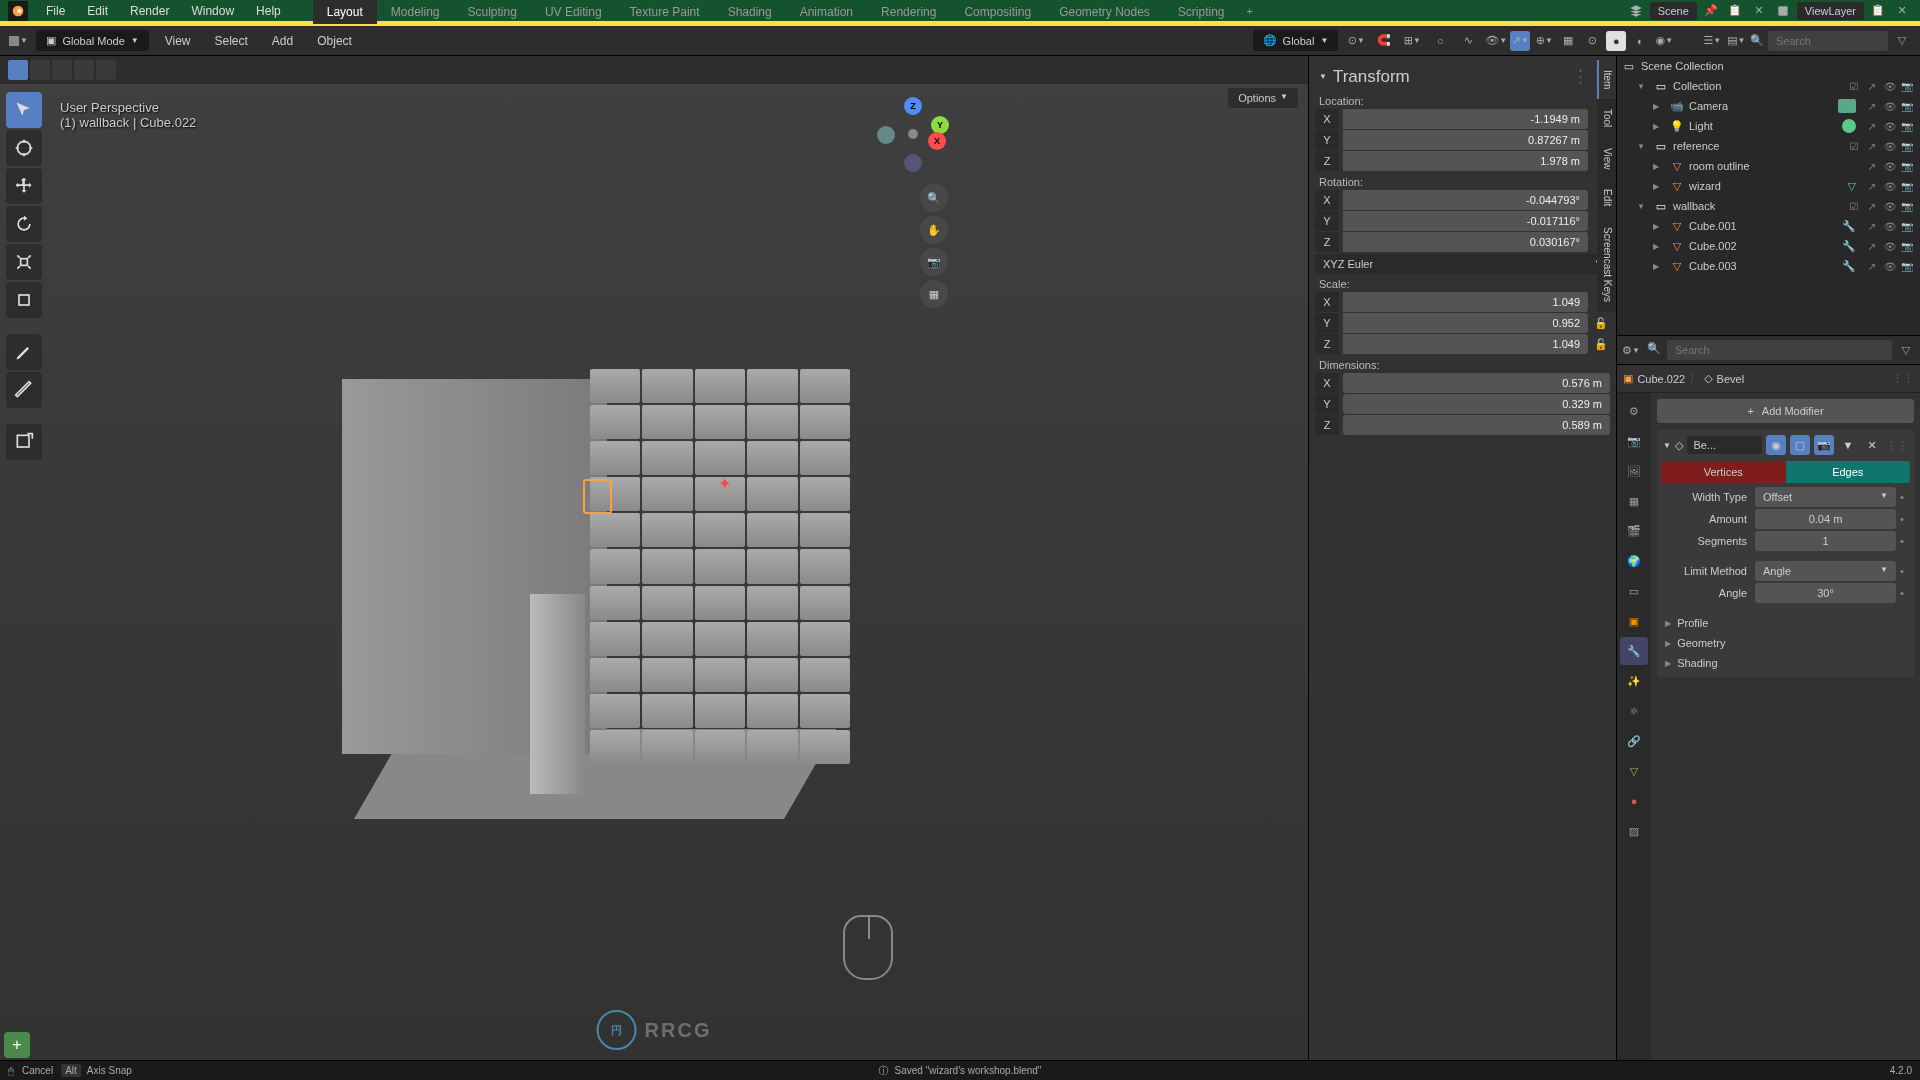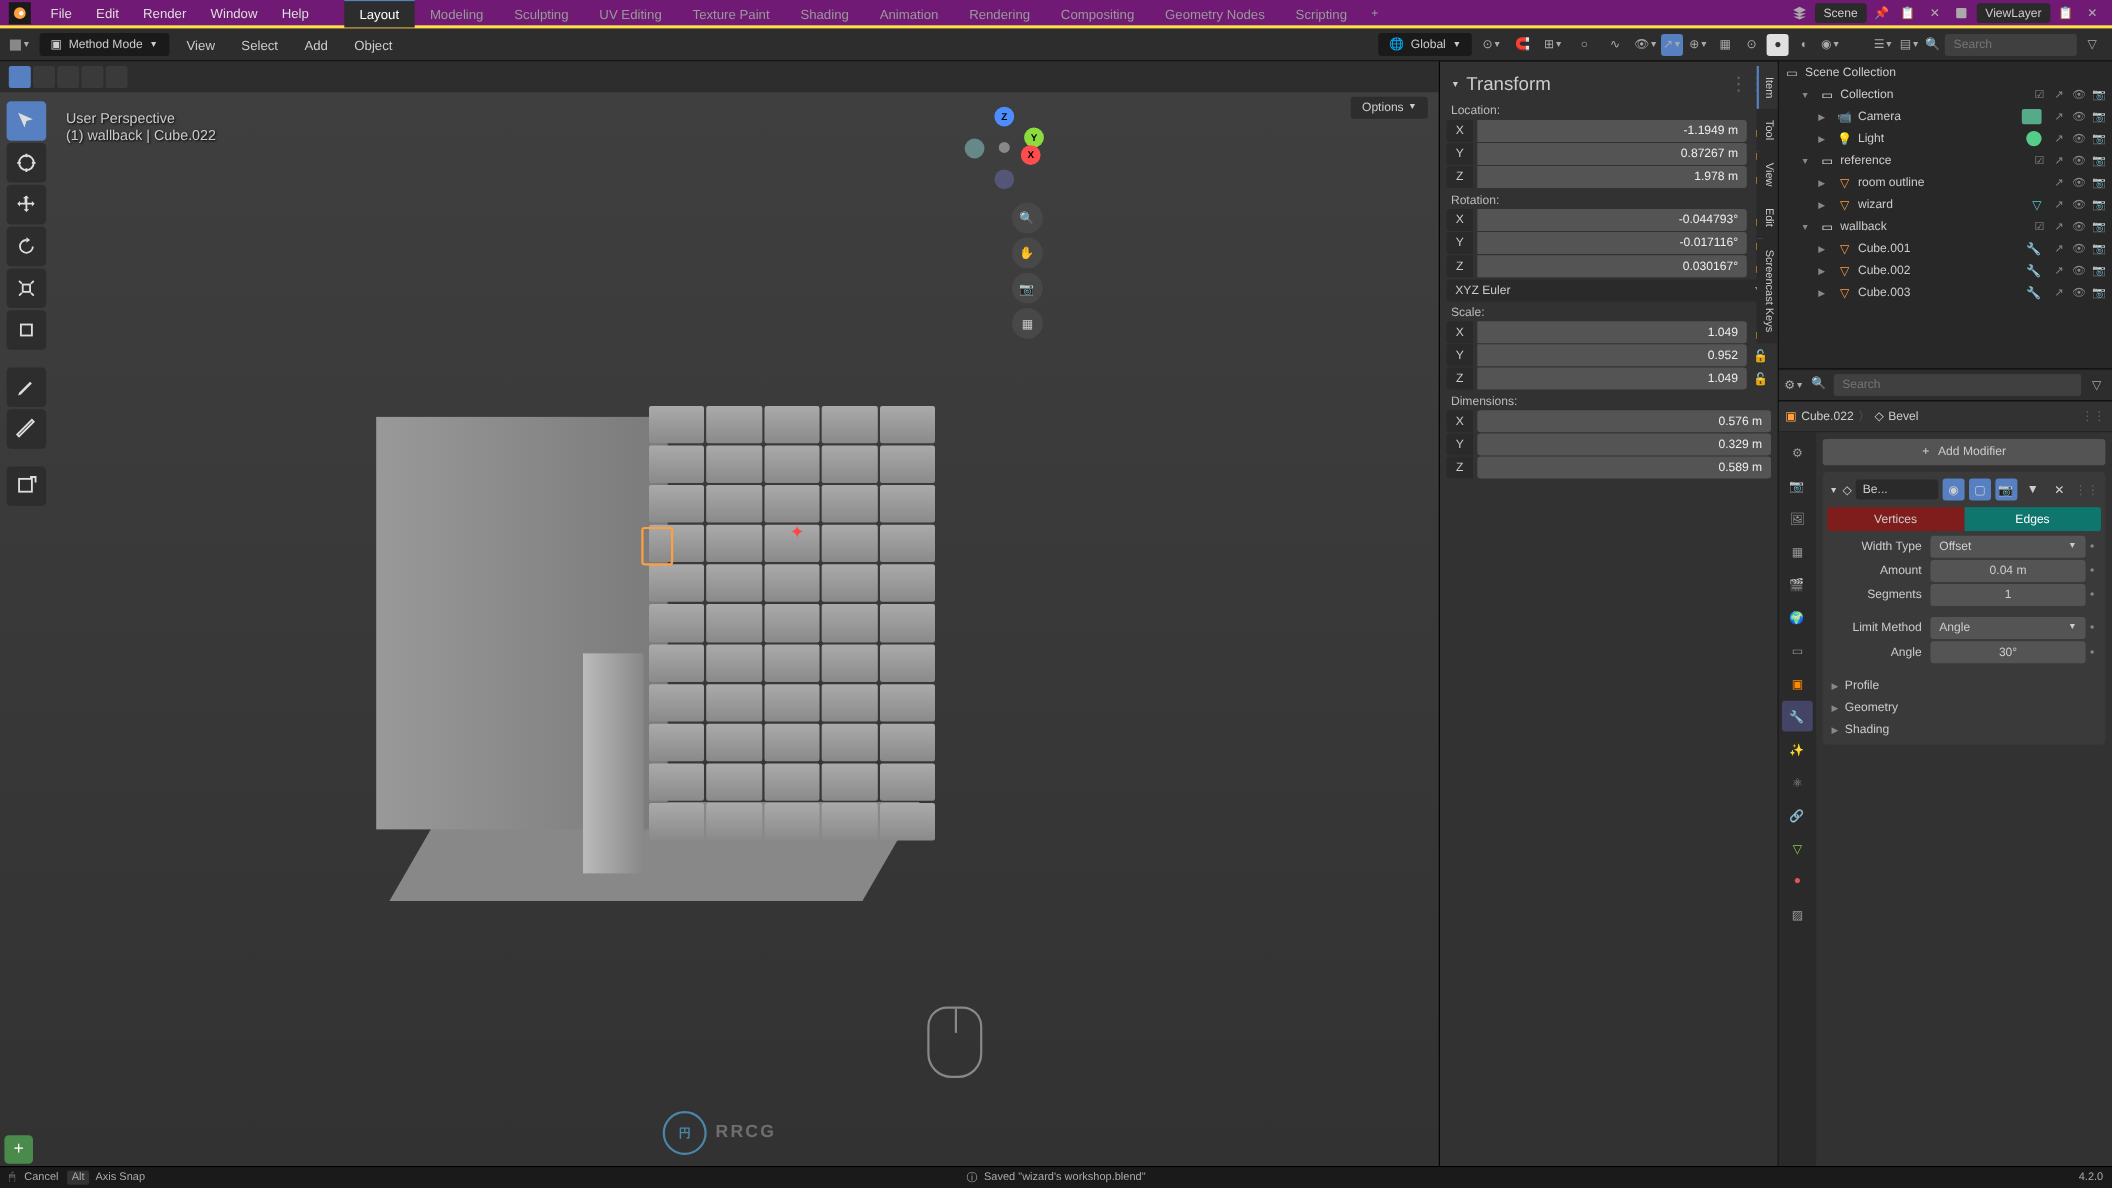--- a/index.html
+++ b/index.html
@@ -1,17 +1,17 @@
 <!DOCTYPE html>
 <html><head>
 <meta charset="utf-8">
 <style>
 * { margin: 0; padding: 0; box-sizing: border-box; font-family: -apple-system, BlinkMacSystemFont, "Segoe UI", sans-serif; }
 body { background: #1a1a1a; color: #ccc; font-size: 11px; overflow: hidden; width: 1920px; height: 1080px; position: relative; }
-.top-menubar { display: flex; align-items: center; height: 26px; background: #701a75; border-bottom: 3px solid #fde047; padding: 0 8px; gap: 2px; }
+.top-menubar { display: flex; align-items: center; height: 26px; background: #14532d; border-bottom: 5px solid #fde047; padding: 0 8px; gap: 2px; }
 .blender-logo { width: 20px; height: 20px; background: #1a1a1a; display: flex; align-items: center; justify-content: center; margin-right: 6px; }
 .menu-item { padding: 4px 10px; cursor: pointer; color: #ddd; font-size: 12px; }
 .workspace-tabs { display: flex; align-items: center; margin-left: 20px; gap: 0; }
 .workspace-tab { padding: 5px 14px; cursor: pointer; color: #999; font-size: 12px; border-top: 2px solid transparent; }
 .workspace-tab.active { background: #2d2d2d; color: #fff; border-top: 2px solid #5680c2; }
 .workspace-add { padding: 4px 8px; cursor: pointer; color: #999; }
 .scene-controls { margin-left: auto; display: flex; align-items: center; gap: 4px; }
 .scene-field { background: #2a2a2a; padding: 3px 8px; border-radius: 3px; display: flex; align-items: center; gap: 4px; font-size: 11px; }
 .icon-btn { width: 20px; height: 20px; display: flex; align-items: center; justify-content: center; cursor: pointer; border-radius: 3px; color: #aaa; }
 
@@ -56,21 +56,21 @@
 .pillar { position: absolute; left: 250px; top: 290px; width: 55px; height: 200px; background: linear-gradient(to right, #bbb, #888); }
 .selected-obj { position: absolute; left: 303px; top: 175px; width: 29px; height: 35px; border: 2px solid #ff9f3f; border-radius: 3px; }
 .cursor-3d { position: absolute; left: 438px; top: 170px; width: 20px; height: 20px; }
 .cursor-3d::before { content: '✦'; color: #ff4444; font-size: 16px; }
 
 .mouse-indicator { position: absolute; right: 415px; bottom: 80px; width: 50px; height: 65px; border: 2px solid #888; border-radius: 18px 18px 22px 22px; }
 .mouse-indicator::before { content: ''; position: absolute; top: 0; left: 50%; width: 2px; height: 22px; background: #888; }
 
 .watermark { position: absolute; bottom: 10px; left: 50%; transform: translateX(-50%); display: flex; align-items: center; gap: 8px; opacity: 0.7; }
 .watermark-logo { width: 40px; height: 40px; border: 2px solid #5ad; border-radius: 50%; display: flex; align-items: center; justify-content: center; color: #5ad; font-weight: bold; }
-.watermark-text { color: #888; font-size: 16px; font-weight: bold; letter-spacing: 2px; }
+.watermark-text { color: #888; font-size: 20px; font-weight: bold; letter-spacing: 2px; }
 
 
 .n-panel { width: 308px; background: #323232; border-left: 1px solid #000; padding: 6px; overflow-y: auto; position: relative; }
 .panel-section-header { display: flex; align-items: center; gap: 6px; padding: 4px; cursor: pointer; font-size: 17px; }
 .panel-section-header::before { content: '▼'; font-size: 8px; }
 .prop-label { font-size: 11px; color: #bbb; padding: 4px 0 2px 4px; }
 .prop-row { display: flex; align-items: center; gap: 4px; margin-bottom: 1px; }
 .axis-label { width: 24px; text-align: center; background: #2a2a2a; padding: 4px 0; border-radius: 3px 0 0 3px; font-size: 11px; }
 .prop-value { flex: 1; background: #545454; padding: 4px 8px; text-align: right; border-radius: 0 3px 3px 0; font-size: 11px; color: #eee; }
 .prop-value.dim { border-radius: 3px; }
@@ -180,21 +180,21 @@
 
 <div class="toolbar-second">
   <div class="icon-btn">
       <svg width="14" height="14" viewBox="0 0 24 24">
         <rect x="2" y="2" width="20" height="20" fill="#888"></rect>
       </svg>
       <span style="font-size:8px">▼</span>
     </div>
   <div class="dropdown-btn">
     <span>▣</span>
-    <span>Method Mode</span>
+    <span>Global Mode</span>
     <span style="font-size:8px">▼</span>
   </div>
   <div class="toolbar-text">View</div>
   <div class="toolbar-text">Select</div>
   <div class="toolbar-text">Add</div>
   <div class="toolbar-text">Object</div>
   <div style="flex:1"></div>
   <div class="dropdown-btn">
     <span>🌐</span>
     <span>Global</span>

